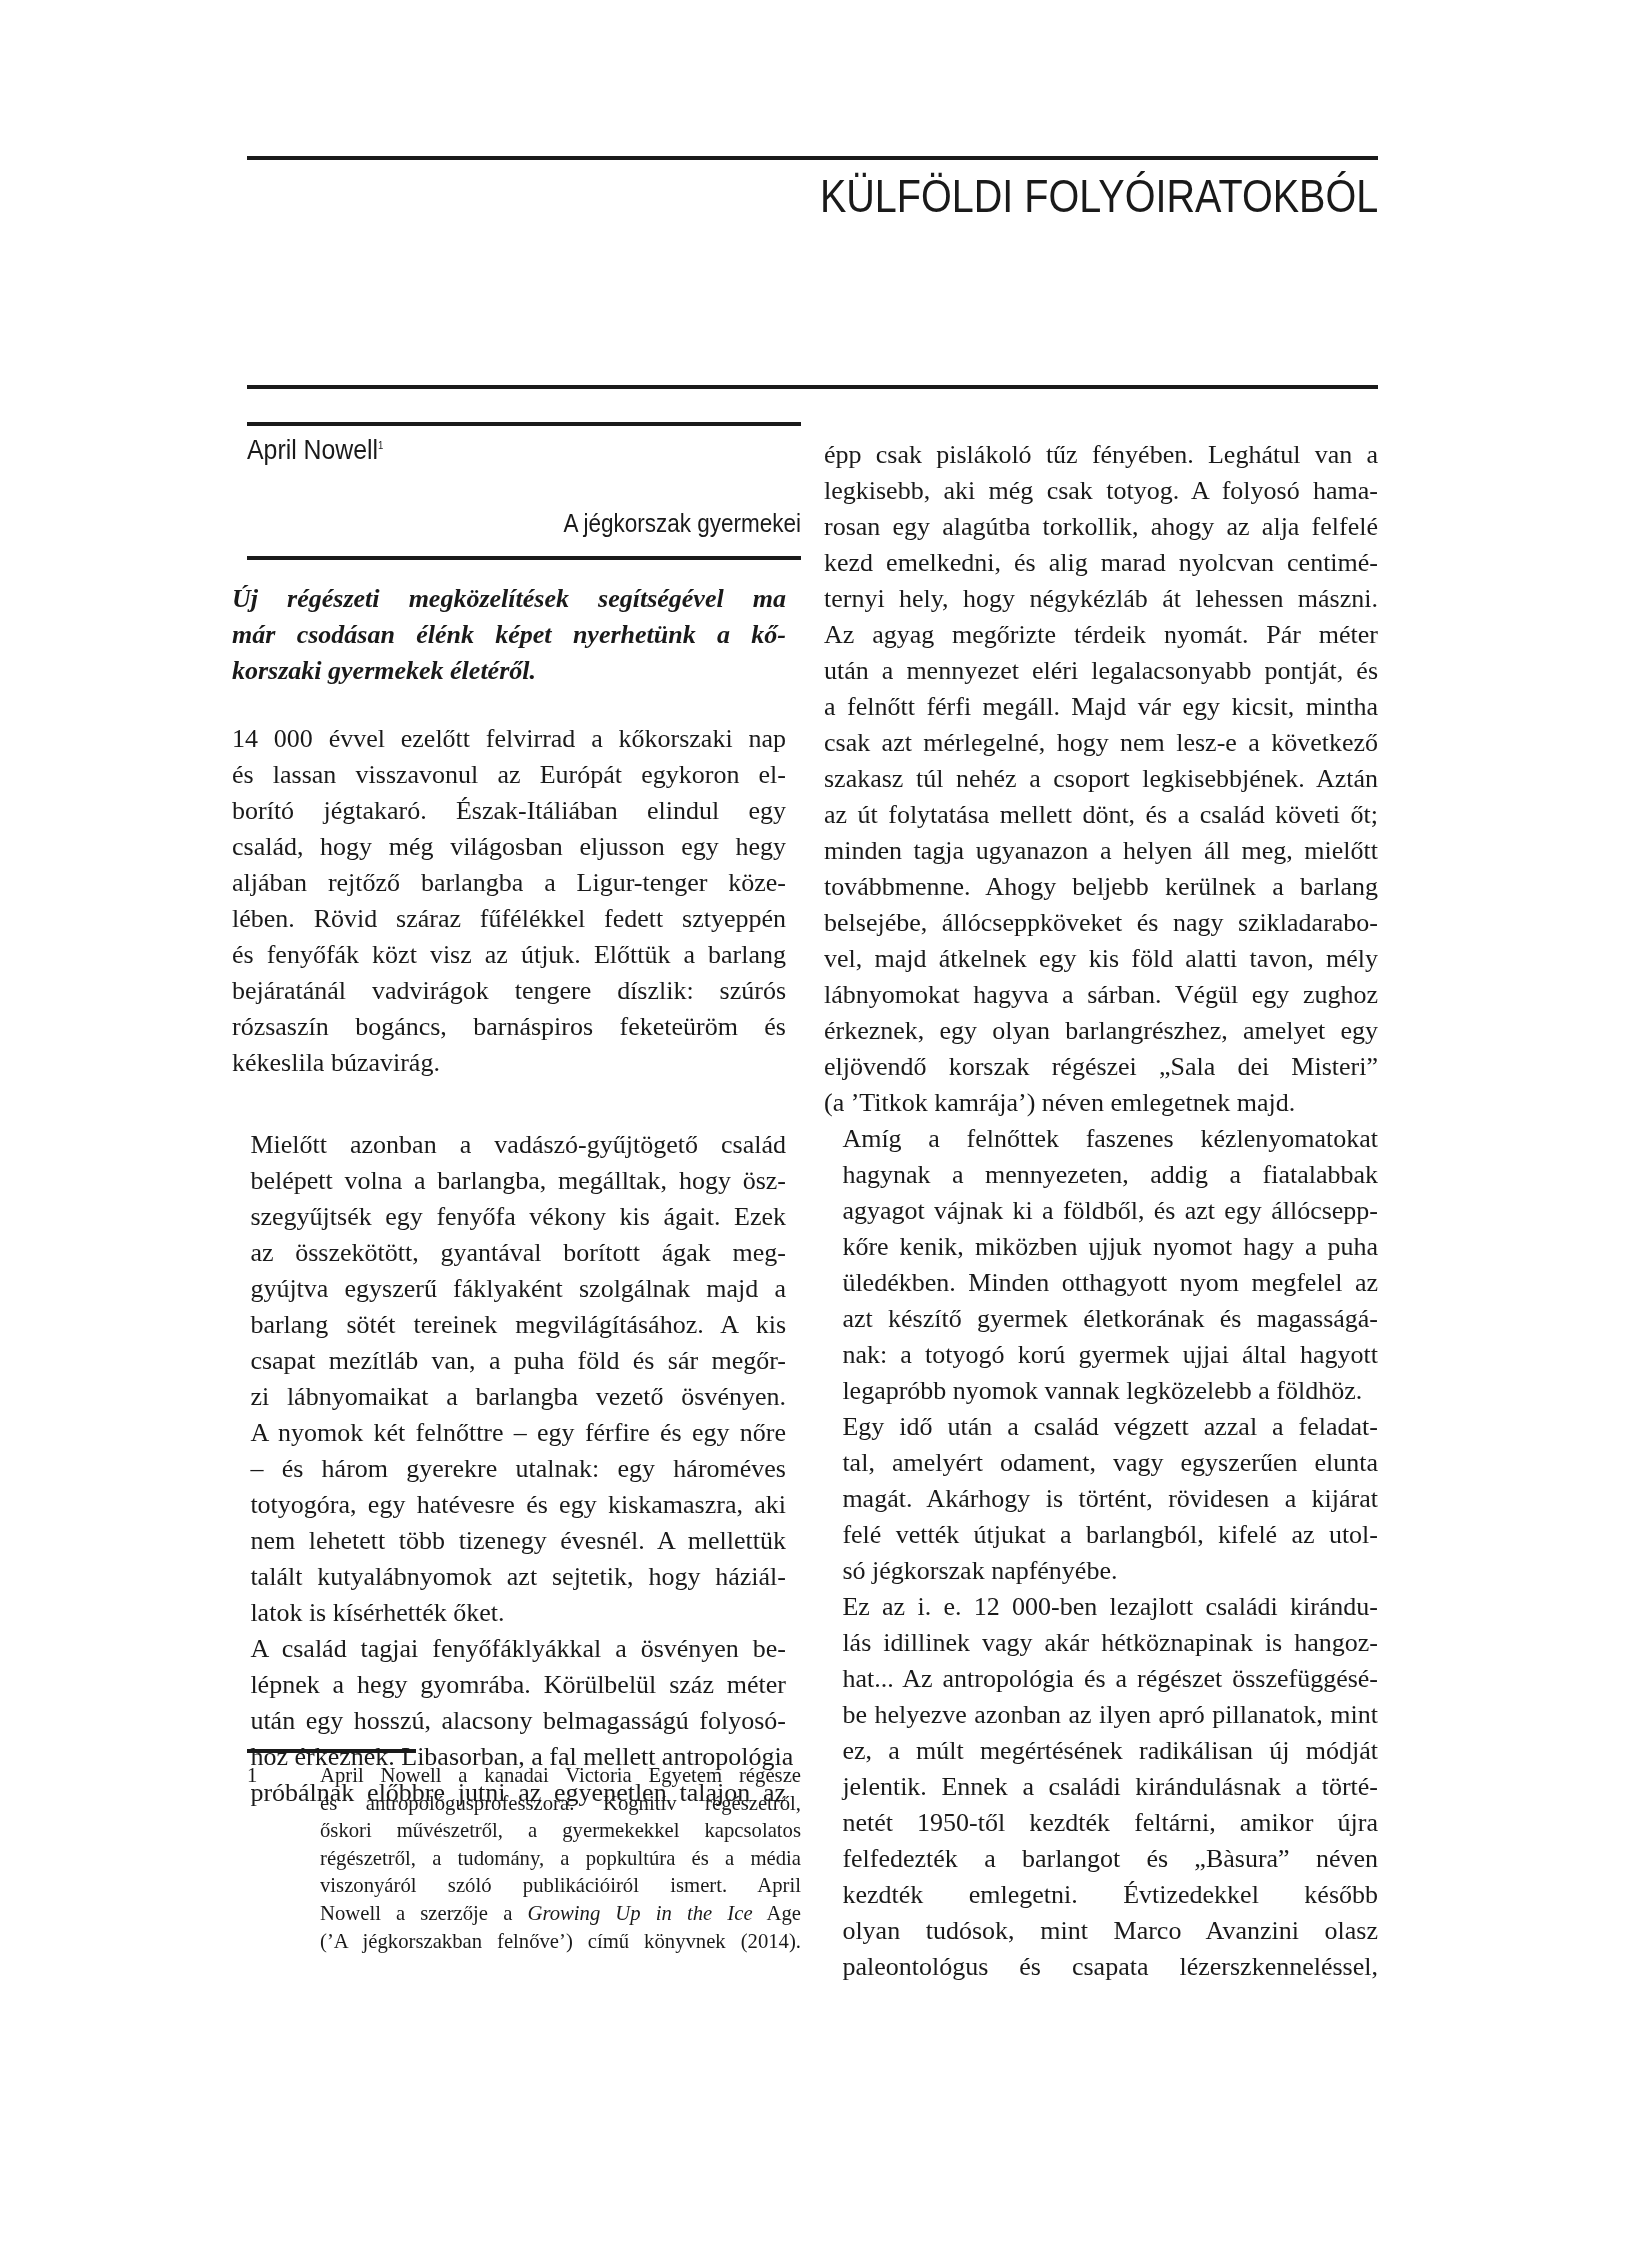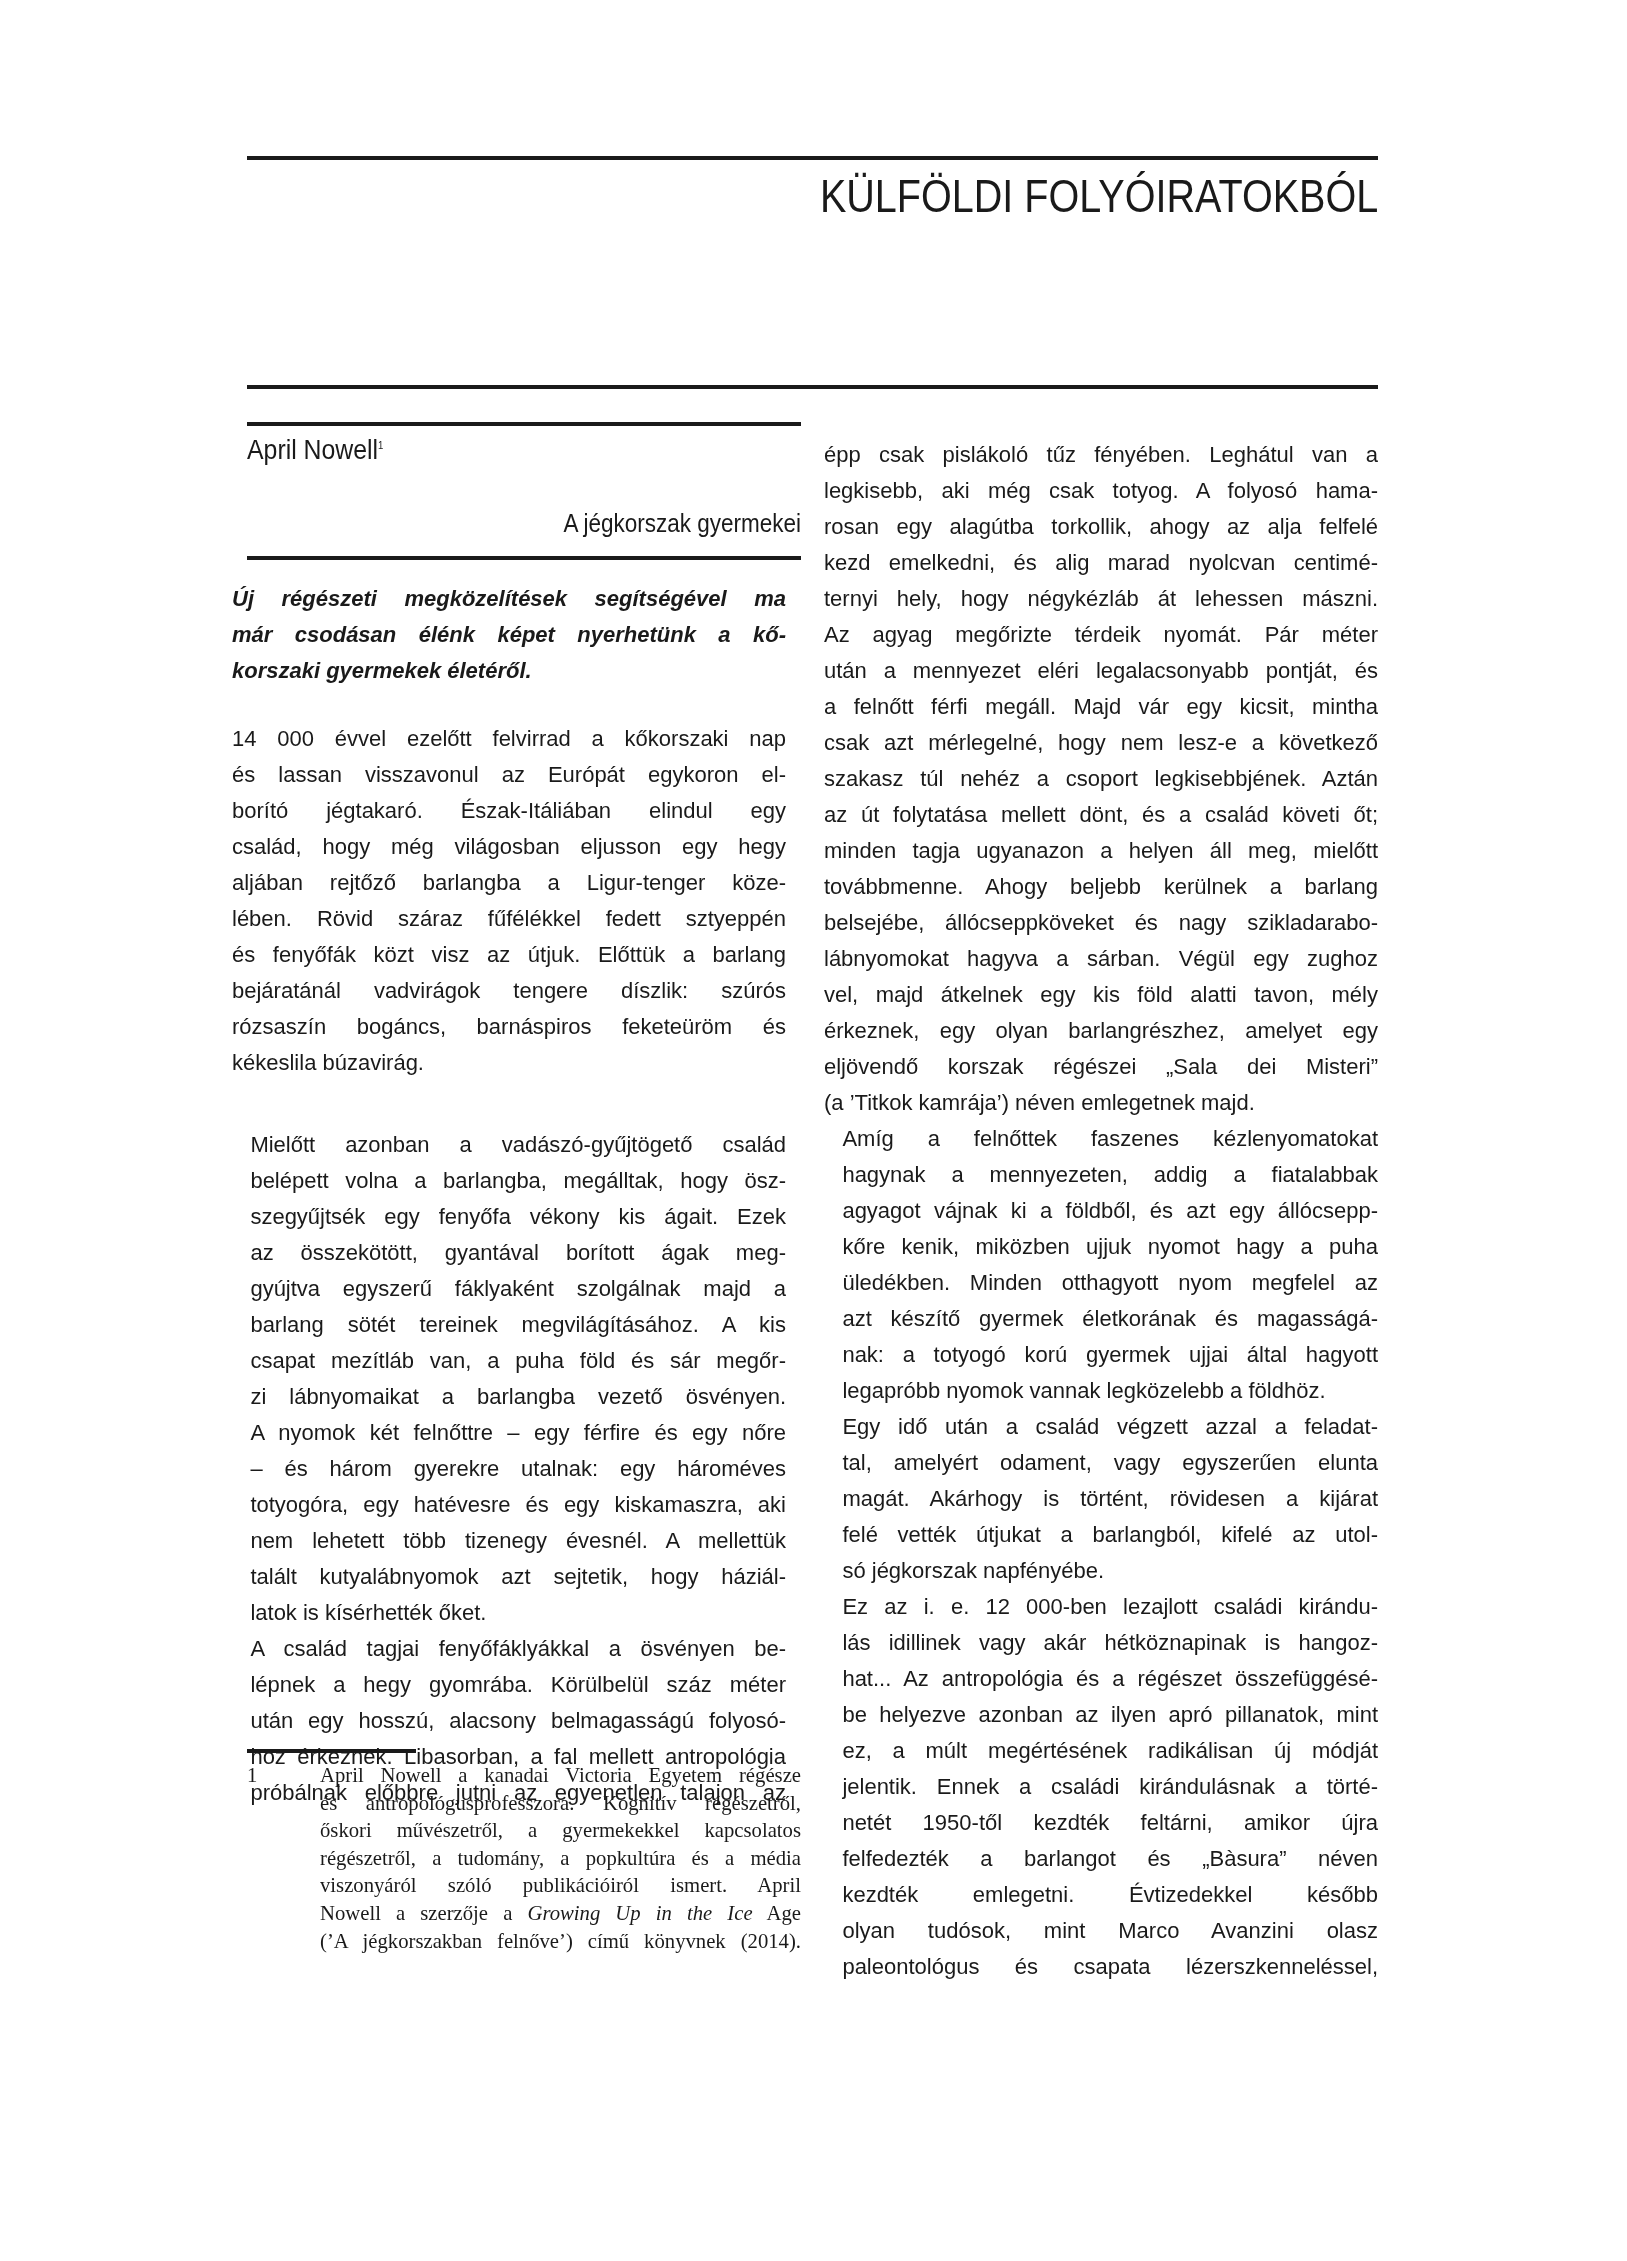--- a/index.html
+++ b/index.html
@@ -22,22 +22,22 @@
     font-family: "Liberation Sans", sans-serif; font-size: 27.6px;
     transform: scaleX(0.9); transform-origin: left top; white-space: nowrap;
   }
   .author sup { font-size: 10.7px; vertical-align: top; position: relative; top: 4.6px; }
   .subtitle {
     position: absolute; right: 827px; top: 509px;
     font-family: "Liberation Sans", sans-serif; font-size: 25px;
     transform: scaleX(0.9); transform-origin: right top; white-space: nowrap;
   }
   .col {
-    position: absolute; font-family: Liberation Sans, sans-serif;
-    font-size: 22px; line-height: 36px; text-align: justify;
+    position: absolute; font-family: Liberation Serif, serif;
+    font-size: 26px; line-height: 36px; text-align: justify;
     hyphens: manual;
   }
   #col-left  { left: 232px; top: 581px; width: 554px; }
   #col-right { left: 824px; top: 437px; width: 554px; }
   .lead {
     font-weight: bold; font-style: italic; margin: 0 0 32px 0;
     line-height: 36px;
   }
   .para { margin: 0; text-indent: 0; }
   .para.indent { text-indent: 18.4px; }
@@ -120,22 +120,22 @@
         <span class="line">ternyi hely, hogy négykézláb át lehessen mászni.</span>
         <span class="line">Az agyag megőrizte térdeik nyomát. Pár méter</span>
         <span class="line">után a mennyezet eléri legalacsonyabb pontját, és</span>
         <span class="line">a felnőtt férfi megáll. Majd vár egy kicsit, mintha</span>
         <span class="line">csak azt mérlegelné, hogy nem lesz-e a következő</span>
         <span class="line">szakasz túl nehéz a csoport legkisebbjének. Aztán</span>
         <span class="line">az út folytatása mellett dönt, és a család követi őt;</span>
         <span class="line">minden tagja ugyanazon a helyen áll meg, mielőtt</span>
         <span class="line">továbbmenne. Ahogy beljebb kerülnek a barlang</span>
         <span class="line">belsejébe, állócseppköveket és nagy szikladarabo-</span>
+        <span class="line">vel, majd átkelnek egy kis föld alatti tavon, mély</span>
         <span class="line">lábnyomokat hagyva a sárban. Végül egy zughoz</span>
-        <span class="line">vel, majd átkelnek egy kis föld alatti tavon, mély</span>
         <span class="line">érkeznek, egy olyan barlangrészhez, amelyet egy</span>
         <span class="line">eljövendő korszak régészei „Sala dei Misteri”</span>
         <span class="line last">(a ’Titkok kamrája’) néven emlegetnek majd.</span>
       </p>
       <p class="para indent">
         <span class="line" style="text-indent: 18.4px;">Amíg a felnőttek faszenes kézlenyomatokat</span>
         <span class="line">hagynak a mennyezeten, addig a fiatalabbak</span>
         <span class="line">agyagot vájnak ki a földből, és azt egy állócsepp-</span>
         <span class="line">kőre kenik, miközben ujjuk nyomot hagy a puha</span>
         <span class="line">üledékben. Minden otthagyott nyom megfelel az</span>

